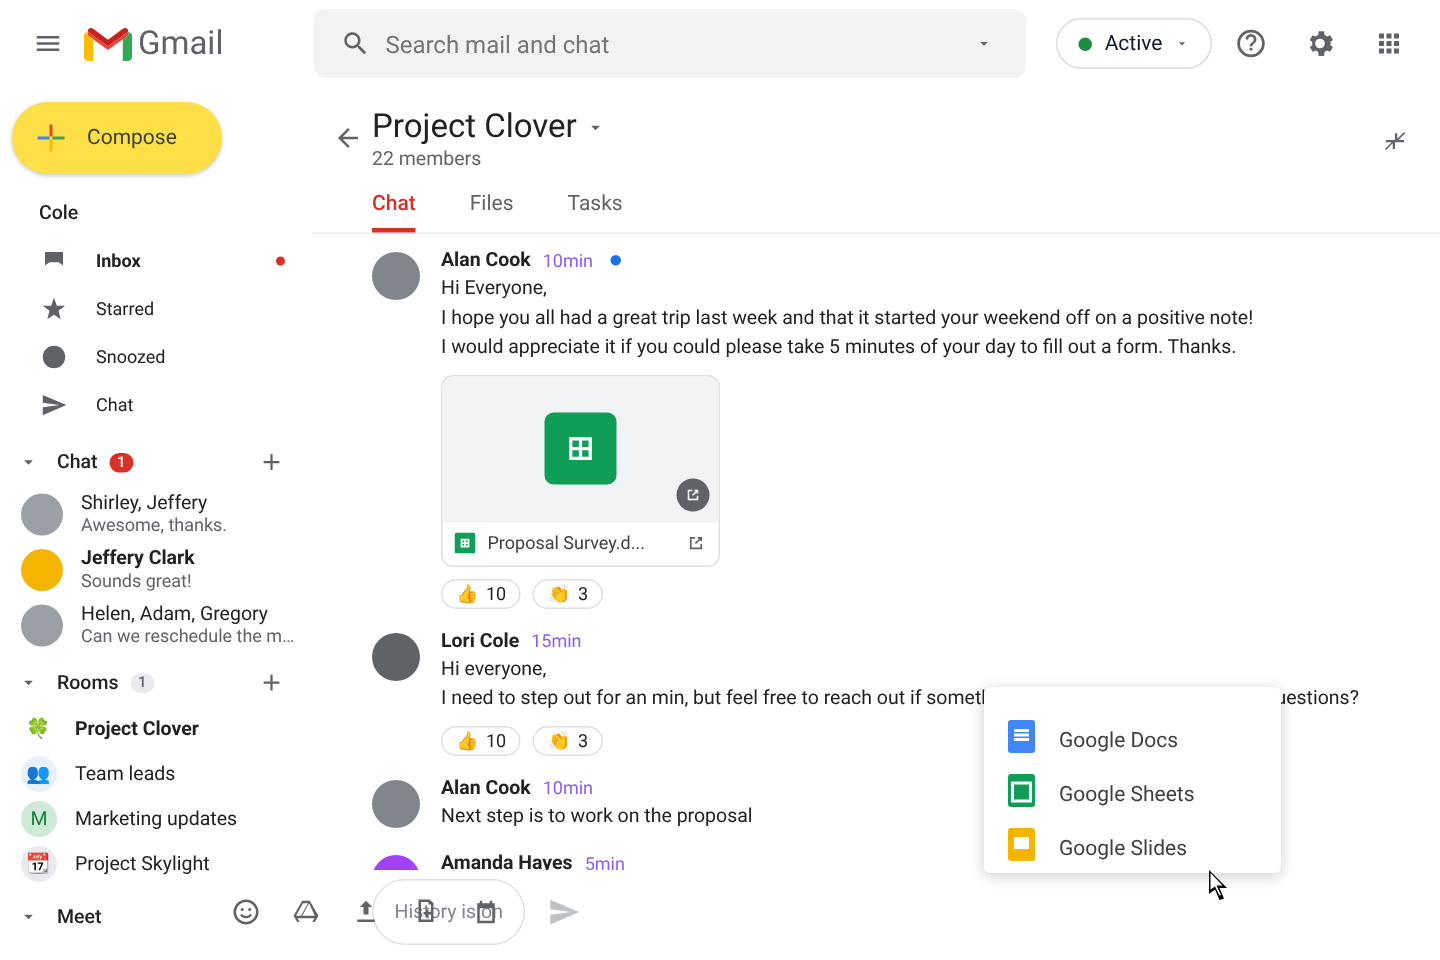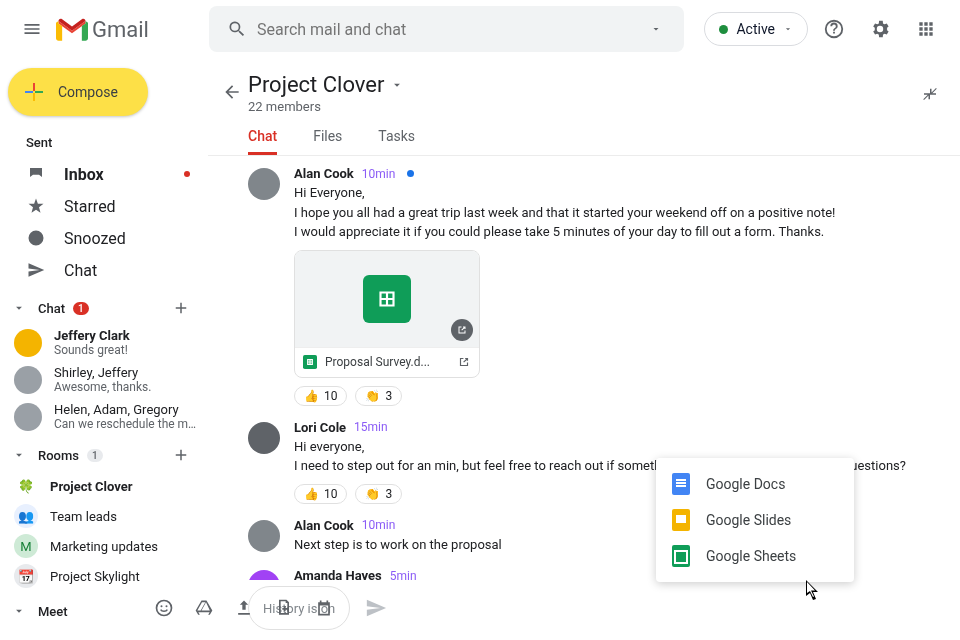--- a/index.html
+++ b/index.html
@@ -20,21 +20,21 @@
 .body{display:flex;height:582px}
 .sidebar{width:208px;flex-shrink:0;padding-top:10px;overflow:hidden}
 .compose{margin:0 0 10px 8px;height:48px;width:140px;border-radius:24px;box-shadow:0 1px 3px rgba(60,64,67,.3);display:flex;align-items:center;gap:12px;padding:0 20px 0 14px;font-size:14px;color:#3c4043;cursor:pointer;background:#fde047}
 .compose-icon{width:24px;height:24px}
 .section-hdr{height:32px;display:flex;align-items:center;padding:0 16px 0 26px;font-size:13px;font-weight:500;color:#202124;justify-content:space-between}
 .section-hdr .chev{color:#5f6368;margin-left:-14px;margin-right:4px}
 .section-hdr .row{display:flex;align-items:center;gap:8px}
 .badge{background:#d93025;color:#fff;font-size:10px;border-radius:9px;padding:1px 5px;font-weight:500}
 .badge.gray{background:#e8eaed;color:#5f6368}
 .add-btn-hdr{width:22px;height:22px;display:flex;align-items:center;justify-content:center;color:#5f6368;cursor:pointer;border-radius:50%}
-.nav-item{height:32px;display:flex;align-items:center;gap:18px;padding-left:26px;font-size:16px;color:#202124;cursor:pointer;border-radius:0 16px 16px 0}
+.nav-item{height:32px;display:flex;align-items:center;gap:18px;padding-left:26px;font-size:12px;color:#202124;cursor:pointer;border-radius:0 16px 16px 0}
 .nav-item .ni-icon{width:20px;color:#5f6368;display:flex;justify-content:center}
 .nav-item.bold{font-weight:700}
 .nav-dot{width:6px;height:6px;border-radius:50%;background:#d93025;margin-left:auto;margin-right:18px}
 .conv-item{display:flex;align-items:center;gap:12px;padding:4px 10px 4px 14px;cursor:pointer}
 .avatar{width:28px;height:28px;border-radius:50%;flex-shrink:0;display:flex;align-items:center;justify-content:center;font-size:12px;color:#fff;font-weight:500}
 .conv-text{overflow:hidden}
 .conv-name{font-size:13px;color:#202124;white-space:nowrap;overflow:hidden;text-overflow:ellipsis}
 .conv-name.bold{font-weight:700}
 .conv-prev{font-size:12px;color:#5f6368;white-space:nowrap;overflow:hidden;text-overflow:ellipsis}
 .room-item{height:30px;display:flex;align-items:center;gap:12px;padding-left:14px;font-size:13px;cursor:pointer}
@@ -67,21 +67,21 @@
 .attach-foot .ext{margin-left:auto;color:#5f6368}
 .reactions{display:flex;gap:8px;margin-top:8px}
 .react{border:1px solid #e0e0e0;border-radius:14px;padding:2px 9px;font-size:12px;display:flex;align-items:center;gap:5px;cursor:pointer;background:#fff}
 .composer{margin:6px 18px 10px 40px;position:relative}
 .composer-box{height:44px;border:1px solid #e0e0e0;border-radius:24px;display:flex;align-items:center;padding:0 14px;font-size:13px;color:#80868b;background:#fff;position:relative}
 .composer-icons{position:absolute;right:10px;top:50%;transform:translateY(-50%);display:flex;gap:10px;align-items:center}
 .composer-icons .icon-btn{width:30px;height:30px}
 .send-btn{width:40px;height:40px;display:flex;align-items:center;justify-content:center;color:#bdc1c6;margin-left:6px}
 .composer-wrap{display:flex;align-items:center}
 .create-menu{position:absolute;right:88px;bottom:48px;width:198px;background:#fff;border-radius:4px;box-shadow:0 2px 10px rgba(0,0,0,.2);padding:8px 0;z-index:20}
-.menu-item{height:36px;display:flex;align-items:center;gap:16px;padding:0 16px;font-size:14px;color:#3c4043;cursor:pointer}
+.menu-item{height:36px;display:flex;align-items:flex-end;gap:16px;padding:0 16px;font-size:14px;color:#3c4043;cursor:pointer}
 .doc-icon{width:18px;height:22px;border-radius:2px}
 .doc-icon.docs{background:#4285f4}
 .doc-icon.sheets{background:#0f9d58}
 .doc-icon.slides{background:#f4b400}
 .doc-icon::after{content:'';display:block;width:10px;height:2px;background:#fff;margin:6px auto 0;box-shadow:0 3px 0 #fff,0 6px 0 #fff}
 .doc-icon.sheets::after{width:10px;height:10px;background:transparent;border:2px solid #fff;margin-top:5px;box-shadow:none}
 .doc-icon.slides::after{width:10px;height:8px;background:#fff;margin-top:6px;box-shadow:none}
 .cursor{position:absolute;right:120px;bottom:30px;z-index:30;pointer-events:none}
 svg{display:block}
 </style>
@@ -151,21 +151,21 @@
         <path fill="#EA4335" d="M11 3h2v8h-2z"></path>
           <path fill="#FBBC04" d="M11 13h2v8h-2z"></path>
         <path fill="#34A853" d="M13 11h8v2h-8z"></path>
           <path fill="#4285F4" d="M3 11h8v2H3z"></path>
       </svg>
       <span>Compose</span>
     </div>
 
     <div class="section-hdr">
       <div class="row">
-          <span>Sent</span>
+          <span>Cole</span>
         </div>
     </div>
     <div id="mail-items">
         <div class="nav-item bold">
           <span class="ni-icon">
             <svg width="18" height="18" viewBox="0 0 24 24" fill="#5f6368">
               <path d="M4 4h16v12l-4-3H8l-4 3z"></path>
             </svg>
           </span>
           <span>Inbox</span>
@@ -207,31 +207,31 @@
         <span class="badge">1</span>
       </div>
       <div class="add-btn-hdr">
         <svg width="18" height="18" viewBox="0 0 24 24">
             <path fill="#5f6368" d="M11 5h2v14h-2z M5 11h14v2H5z"></path>
           </svg>
       </div>
     </div>
     <div id="chat-items">
         <div class="conv-item">
+          <div class="avatar" style="background:#9aa0a6"></div>
+          <div class="conv-text">
+            <div class="conv-name">Shirley, Jeffery</div>
+            <div class="conv-prev">Awesome, thanks.</div>
+          </div>
+        </div>
+        <div class="conv-item">
           <div class="avatar" style="background:#f4b400"></div>
           <div class="conv-text">
             <div class="conv-name bold">Jeffery Clark</div>
             <div class="conv-prev">Sounds great!</div>
-          </div>
-        </div>
-        <div class="conv-item">
-          <div class="avatar" style="background:#9aa0a6"></div>
-          <div class="conv-text">
-            <div class="conv-name">Shirley, Jeffery</div>
-            <div class="conv-prev">Awesome, thanks.</div>
           </div>
         </div>
         <div class="conv-item">
           <div class="avatar" style="background:#9aa0a6"></div>
           <div class="conv-text">
             <div class="conv-name">Helen, Adam, Gregory</div>
             <div class="conv-prev">Can we reschedule the meeti...</div>
           </div>
         </div>
       </div>
@@ -397,26 +397,26 @@
         </div>
       </div>
 
     <div class="composer">
       <div class="create-menu" id="create-menu">
           <div class="menu-item">
             <div class="doc-icon docs"></div>
             <span>Google Docs</span>
           </div>
           <div class="menu-item">
+            <div class="doc-icon sheets"></div>
+            <span>Google Sheets</span>
+          </div>
+          <div class="menu-item">
             <div class="doc-icon slides"></div>
             <span>Google Slides</span>
-          </div>
-          <div class="menu-item">
-            <div class="doc-icon sheets"></div>
-            <span>Google Sheets</span>
           </div>
         </div>
       <div class="composer-wrap">
         <div class="composer-box">
           <span>History is on</span>
           <div class="composer-icons">
             <div class="icon-btn">
                 <svg width="20" height="20" viewBox="0 0 24 24">
                   <circle cx="12" cy="12" r="9" fill="none" stroke="#5f6368" stroke-width="2"></circle>
                   <circle cx="9" cy="10" r="1.2" fill="#5f6368"></circle>

